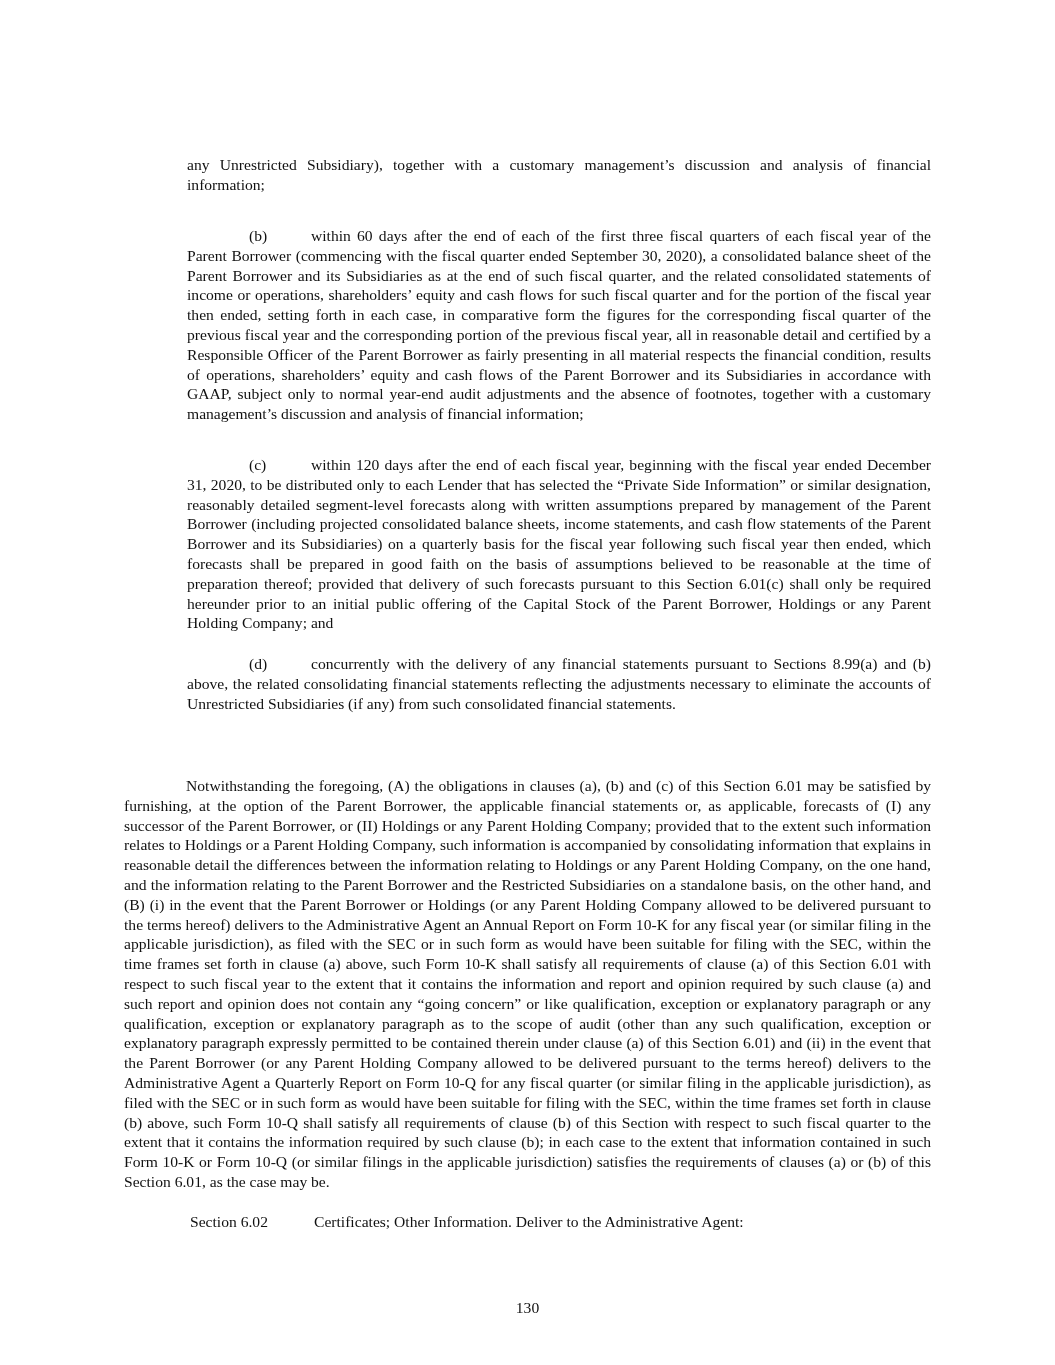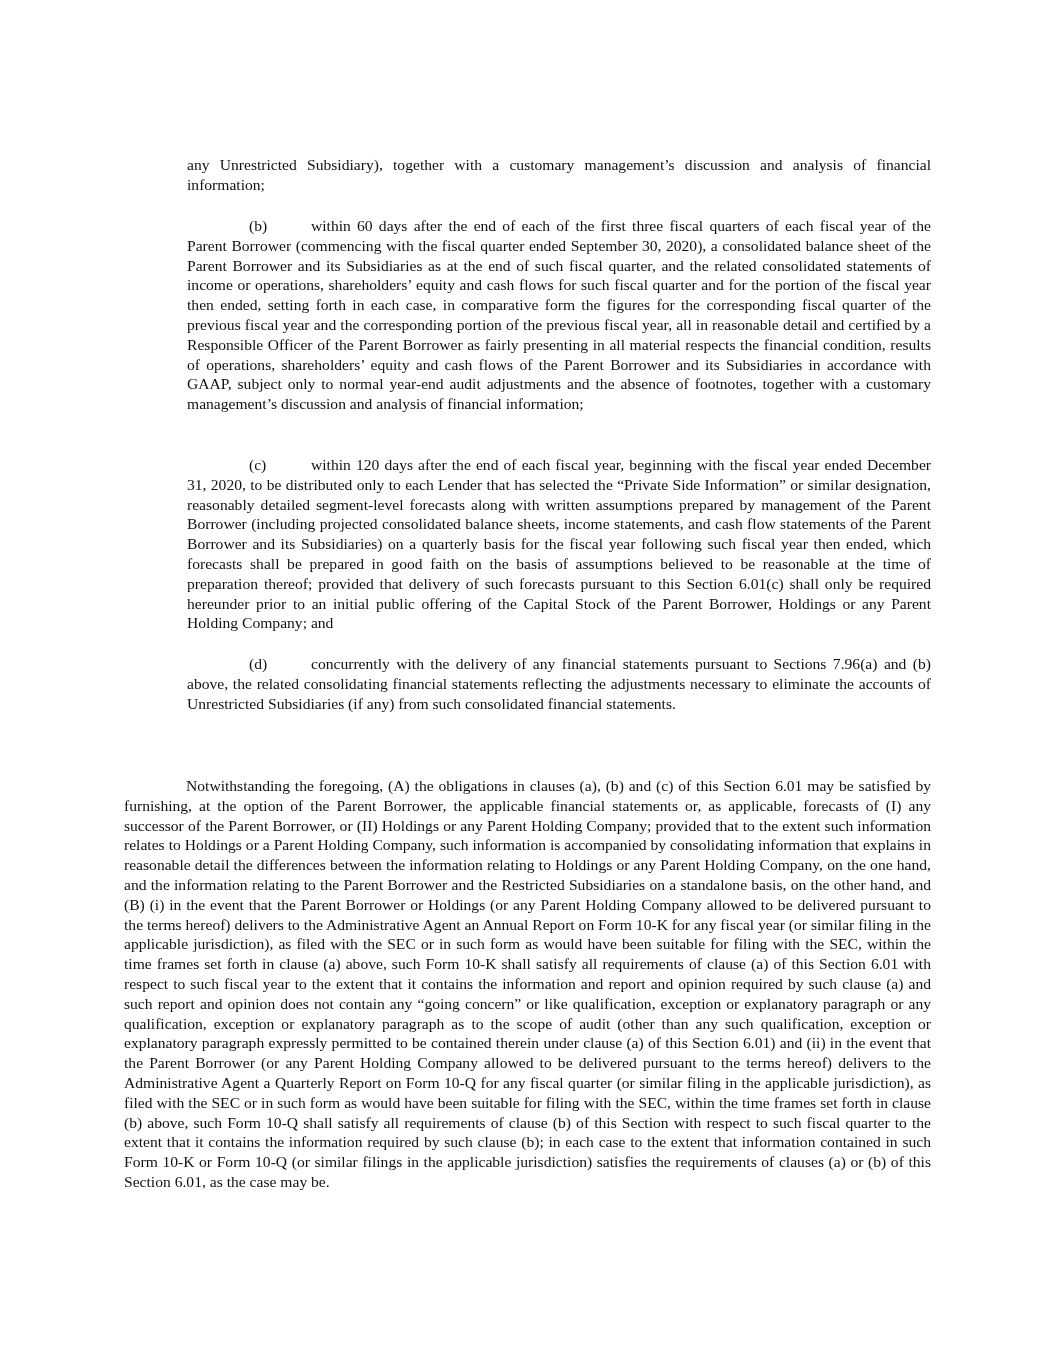--- a/index.html
+++ b/index.html
@@ -24,31 +24,35 @@
 </style>
 </head>
 <body>
 
 <div class="page">
 
   <div class="block sub last" style="top:125px;">
     <span>any Unrestricted Subsidiary), together with a customary management’s discussion and analysis of financial information;</span>
   </div>
 
-  <div class="block sub indent-first" style="top:186px;">
+  <div class="block sub indent-first" style="top:196px;">
     <span class="label">(b)</span><span>within 60 days after the end of each of the first three fiscal quarters of each fiscal year of the Parent Borrower (commencing with the fiscal quarter ended September 30, 2020), a consolidated balance sheet of the Parent Borrower and its Subsidiaries as at the end of such fiscal quarter, and the related consolidated statements of income or operations, shareholders’ equity and cash flows for such fiscal quarter and for the portion of the fiscal year then ended, setting forth in each case, in comparative form the figures for the corresponding fiscal quarter of the previous fiscal year and the corresponding portion of the previous fiscal year, all in reasonable detail and certified by a Responsible Officer of the Parent Borrower as fairly presenting in all material respects the financial condition, results of operations, shareholders’ equity and cash flows of the Parent Borrower and its Subsidiaries in accordance with GAAP, subject only to normal year-end audit adjustments and the absence of footnotes, together with a customary management’s discussion and analysis of financial information;</span>
   </div>
 
   <div class="block sub indent-first" style="top:425px;">
     <span class="label">(c)</span><span>within 120 days after the end of each fiscal year, beginning with the fiscal year ended December 31, 2020, to be distributed only to each Lender that has selected the “Private Side Information” or similar designation, reasonably detailed segment-level forecasts along with written assumptions prepared by management of the Parent Borrower (including projected consolidated balance sheets, income statements, and cash flow statements of the Parent Borrower and its Subsidiaries) on a quarterly basis for the fiscal year following such fiscal year then ended, which forecasts shall be prepared in good faith on the basis of assumptions believed to be reasonable at the time of preparation thereof; </span><span class="u">provided</span><span> that delivery of such forecasts pursuant to this Section 6.01(c) shall only be required hereunder prior to an initial public offering of the Capital Stock of the Parent Borrower, Holdings or any Parent Holding Company; and</span>
   </div>
 
   <div class="block sub indent-first" style="top:624px;">
-    <span class="label">(d)</span><span>concurrently with the delivery of any financial statements pursuant to Sections 7.96(a) and (b) above, the related consolidating financial statements reflecting the adjustments necessary to eliminate the accounts of Unrestricted Subsidiaries (if any) from such consolidated financial statements.</span>
+    <span class="label">(d)</span><span>concurrently with the delivery of any financial statements pursuant to Sections 8.99(a) and (b) above, the related consolidating financial statements reflecting the adjustments necessary to eliminate the accounts of Unrestricted Subsidiaries (if any) from such consolidated financial statements.</span>
   </div>
 
   <div class="block main indent-first" style="top:746px;">
     <span>Notwithstanding the foregoing, (A) the obligations in clauses (a), (b) and (c) of this Section 6.01 may be satisfied by furnishing, at the option of the Parent Borrower, the applicable financial statements or, as applicable, forecasts of (I) any successor of the Parent Borrower, or (II) Holdings or any Parent Holding Company; </span><span class="u">provided</span><span> that to the extent such information relates to Holdings or a Parent Holding Company, such information is accompanied by consolidating information that explains in reasonable detail the differences between the information relating to Holdings or any Parent Holding Company, on the one hand, and the information relating to the Parent Borrower and the Restricted Subsidiaries on a standalone basis, on the other hand, and (B) (i) in the event that the Parent Borrower or Holdings (or any Parent Holding Company allowed to be delivered pursuant to the terms hereof) delivers to the Administrative Agent an Annual Report on Form 10-K for any fiscal year (or similar filing in the applicable jurisdiction), as filed with the SEC or in such form as would have been suitable for filing with the SEC, within the time frames set forth in clause (a) above, such Form 10-K shall satisfy all requirements of clause (a) of this Section 6.01 with respect to such fiscal year to the extent that it contains the information and report and opinion required by such clause (a) and such report and opinion does not contain any “going concern” or like qualification, exception or explanatory paragraph or any qualification, exception or explanatory paragraph as to the scope of audit (other than any such qualification, exception or explanatory paragraph expressly permitted to be contained therein under clause (a) of this Section 6.01) and (ii) in the event that the Parent Borrower (or any Parent Holding Company allowed to be delivered pursuant to the terms hereof) delivers to the Administrative Agent a Quarterly Report on Form 10-Q for any fiscal quarter (or similar filing in the applicable jurisdiction), as filed with the SEC or in such form as would have been suitable for filing with the SEC, within the time frames set forth in clause (b) above, such Form 10-Q shall satisfy all requirements of clause (b) of this Section with respect to such fiscal quarter to the extent that it contains the information required by such clause (b); in each case to the extent that information contained in such Form 10-K or Form 10-Q (or similar filings in the applicable jurisdiction) satisfies the requirements of clauses (a) or (b) of this Section 6.01, as the case may be.</span>
   </div>
 
+  <div class="section-line">
+    <span class="section-num">Section 6.02</span><span class="u">Certificates; Other Information</span><span>.  Deliver to the Administrative Agent:</span>
+  </div>
 
+  <div class="page-num">130</div>
 
 </div>
 
 </body></html>

